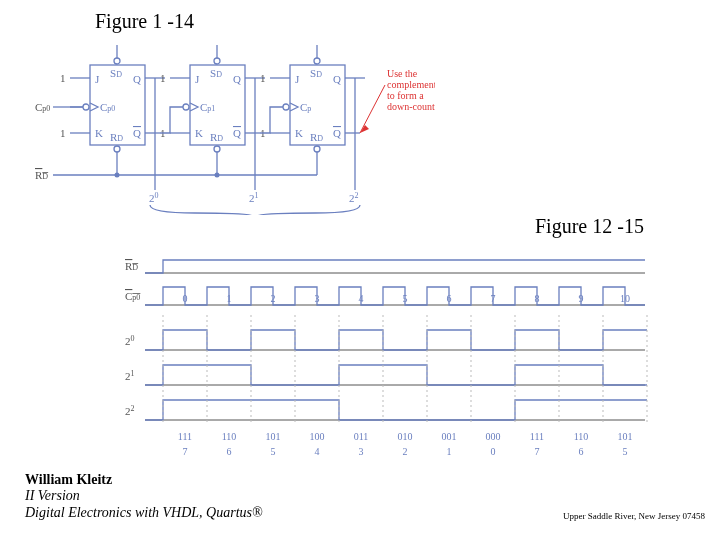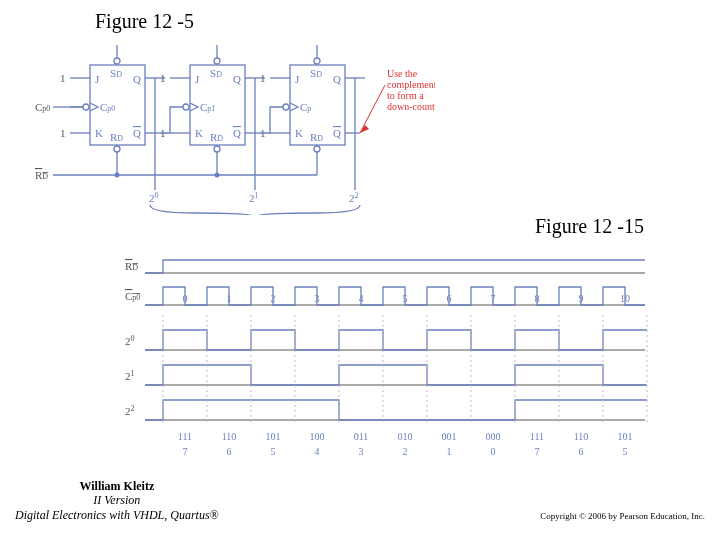--- a/index.html
+++ b/index.html
@@ -12,25 +12,24 @@
     color: #000;
     position: relative;
     overflow: hidden;
   }
   .fig-title {
     position: absolute;
     font-size: 20px;
   }
   .footer-left {
     position: absolute;
-    left: 15px;
+    left: 25px;
     bottom: 18px;
-    font-size: 12px;
+    font-size: 14px;
     line-height: 1.2;
-    text-align: center;
   }
   .footer-left .author { font-weight: bold; }
   .footer-right {
     position: absolute;
     right: 15px;
     bottom: 18px;
     font-size: 9px;
     line-height: 1.2;
     text-align: right;
   }
@@ -42,21 +41,21 @@
   .st-wire { stroke:#555; fill:none; stroke-width:1; }
   .tx-blue { fill:#6a7fbf; font-family:"Times New Roman",serif; font-size:11px; }
   .tx-gray { fill:#555; font-family:"Times New Roman",serif; font-size:11px; }
   .tx-red  { fill:#d33; font-family:"Times New Roman",serif; font-size:10px; }
   .node    { fill:#6a7fbf; }
   .tx-num  { fill:#6a7fbf; font-family:"Times New Roman",serif; font-size:10px; text-anchor:middle; }
 </style>
 </head>
 <body>
 
-<div class="fig-title" style="left:95px; top:10px;">Figure 12 -5</div>
+<div class="fig-title" style="left:95px; top:10px;">Figure 1 -14</div>
 <div class="fig-title" style="left:535px; top:215px;text-align:right;">Figure 12 -15</div>
 
 <svg class="diagram" style="left:35px; top:45px;" width="400" height="170" viewBox="0 0 400 170">
 
   <g>
 
     <g transform="translate(55,20)">
       <rect class="st-blue" x="0" y="0" width="55" height="80"></rect>
 
       <text class="tx-blue" x="5" y="18">J</text>
@@ -249,14 +248,14 @@
       <text class="tx-num" x="530" y="200">5</text>
     </g>
 </svg>
 
 <div class="footer-left">
   <div class="author">William Kleitz</div>
   <div><span style="font-style:italic">II Version</span></div>
   <div><span style="font-style:italic">Digital Electronics with VHDL, Quartus®</span></div>
 </div>
 <div class="footer-right">
-  <div>Copyright © 2006 by Pearson Education, Inc.</div>
+  <div>Upper Saddle River, New Jersey 07458</div>
 </div>
 
 </body></html>

